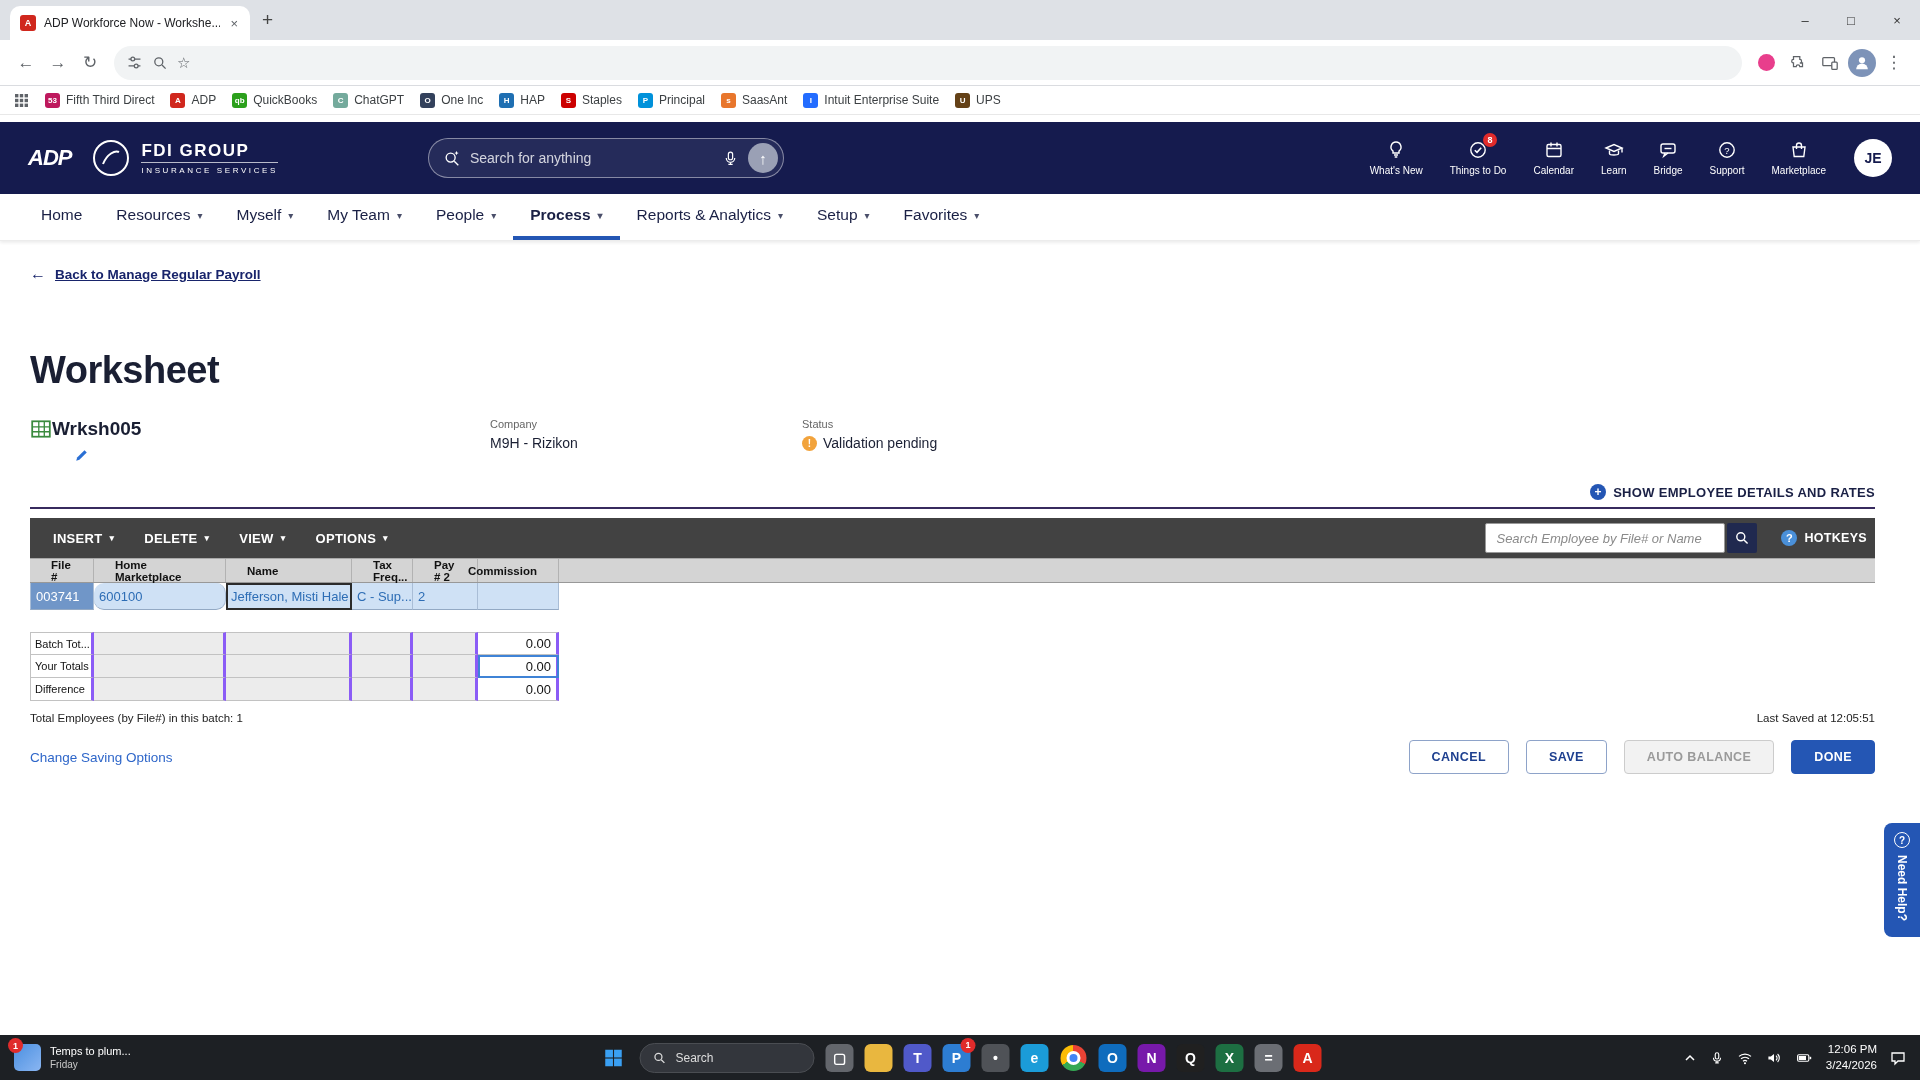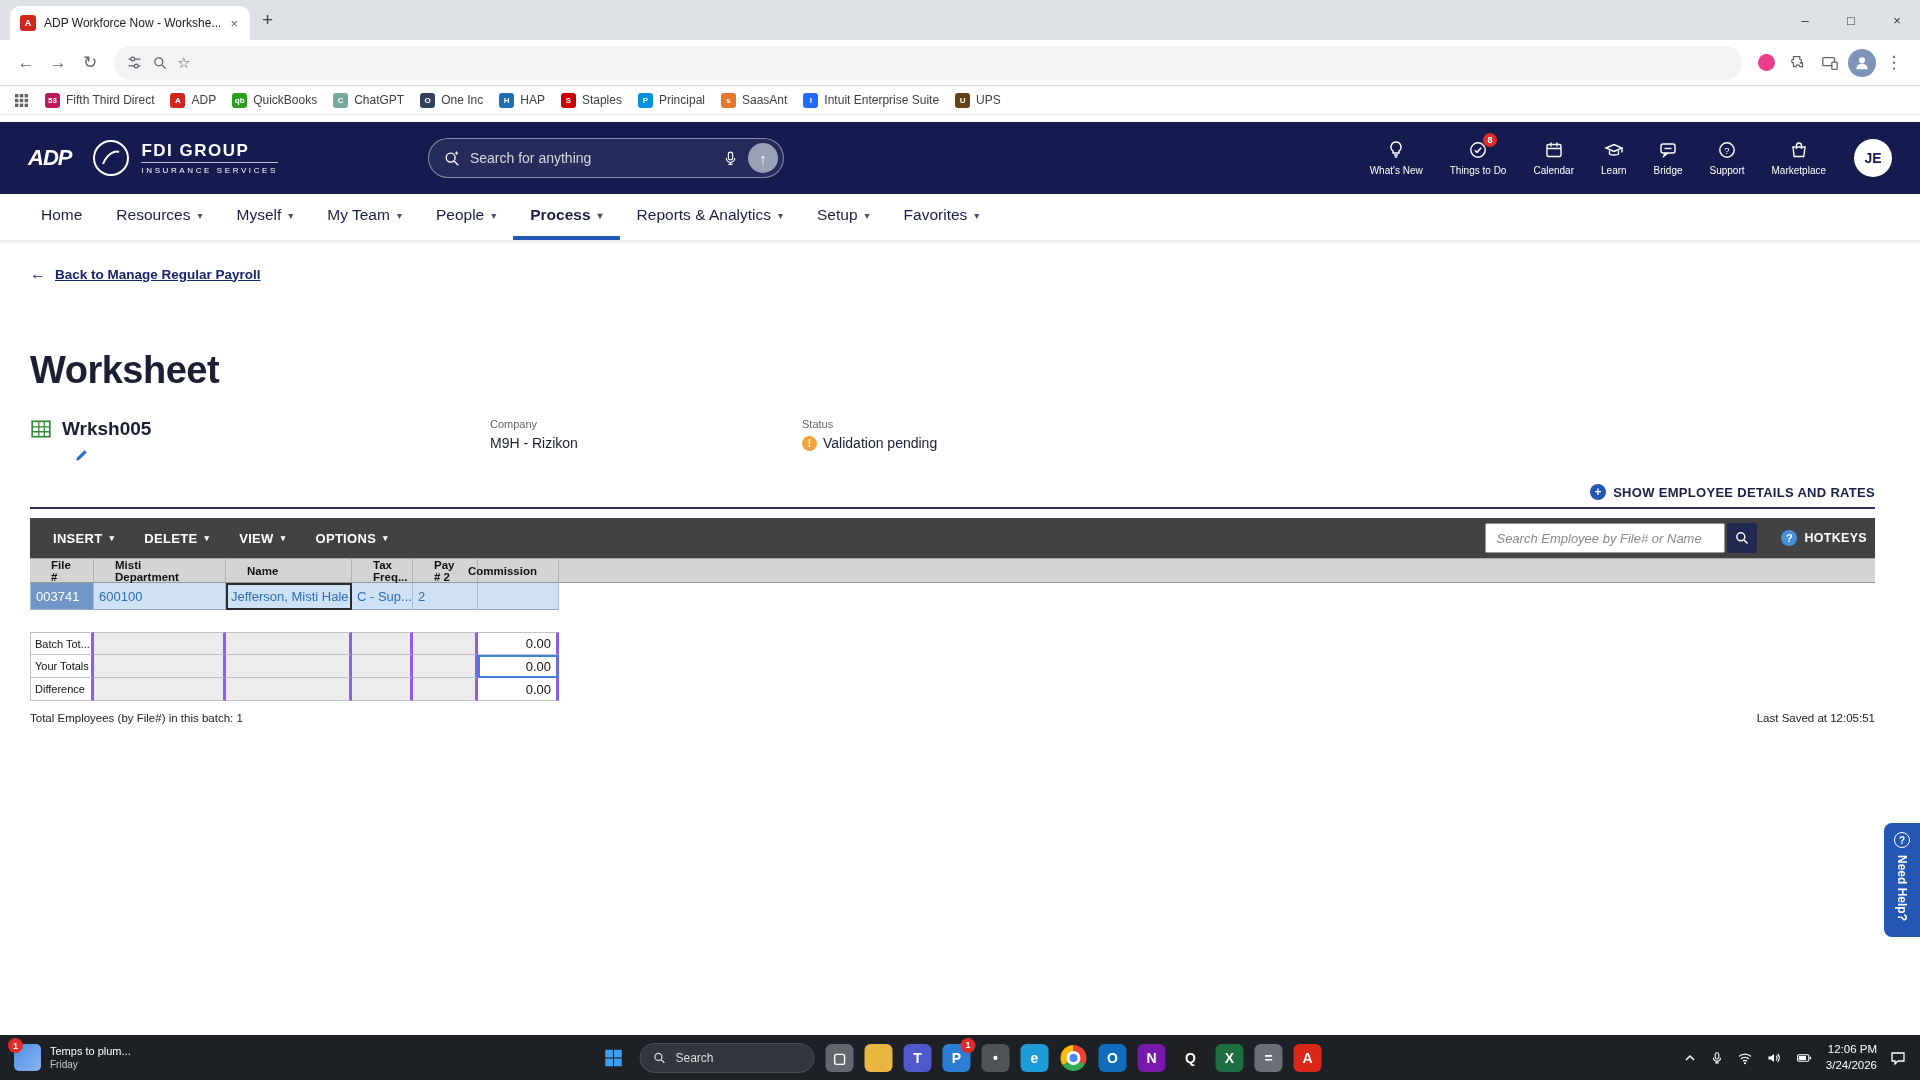--- a/index.html
+++ b/index.html
@@ -52,21 +52,21 @@
 .nav-item{display:flex;align-items:center;gap:7px;padding:0 17px;font-size:15.5px;color:#1a2045;border-bottom:4px solid transparent;cursor:pointer}
 .nav-item.active{border-bottom-color:var(--accent_blue,#2456b4);font-weight:bold}
 .nav-caret{font-size:10px;color:#4a4f6a}
 
 
 .content{padding:24px 45px 0 30px;position:relative}
 .backlink{display:inline-flex;align-items:center;gap:9px;color:#18246b;font-size:13.5px}
 .backlink .txt{text-decoration:underline;font-weight:600}
 .page-title{margin-top:66px;font-size:38px;font-weight:bold;color:#1a1f33;letter-spacing:-.5px}
 .meta{margin-top:26px;position:relative;height:62px}
-.ws-id-row{display:flex;align-items:center;gap:10px}
+.ws-id-row{display:flex;align-items:center;}
 .ws-id{font-size:19px;font-weight:600;color:#1a1f33}
 .pencil{margin:8px 0 0 44px}
 .meta-company{position:absolute;left:460px;top:0}
 .meta-status{position:absolute;left:772px;top:0}
 .meta-label{font-size:11px;color:#666;margin-bottom:5px}
 .meta-value{font-size:14px;color:#1a1f33}
 .status-row{display:flex;align-items:center;gap:6px}
 .warn-ico{width:15px;height:15px;border-radius:50%;background:var(--status_orange,#f2a33c);color:#fff;font-size:10px;font-weight:bold;display:flex;align-items:center;justify-content:center}
 .showdetails-row{text-align:right;margin-top:2px}
 .showdetails{display:inline-flex;align-items:center;gap:7px;font-size:13px;font-weight:bold;color:#1a2045;letter-spacing:.3px}
@@ -476,31 +476,31 @@
     </div>
     <span class="hotkeys">
       <span class="hotkeys-ico">?</span>
       <span>HOTKEYS</span>
     </span>
   </div>
 
   <div>
     <div class="t-head">
         <div class="th" style="width: 64px;">File #</div>
-        <div class="th" style="width: 132px;">Misti Department</div>
+        <div class="th" style="width: 132px;">Home Marketplace</div>
         <div class="th" style="width: 126px;">Name</div>
         <div class="th" style="width: 61px;">Tax Freq...</div>
         <div class="th" style="width: 65px;">Pay # 2</div>
         <div class="th right" style="width: 81px;">Commission</div>
         <div class="th-fill"></div>
       </div>
     <div>
         <div class="t-row selected">
           <div class="td key" style="width: 64px;">003741</div>
-          <div class="td" style="width: 132px;">600100</div>
+          <div class="td" style="width: 132px; border-radius: 10px;">600100</div>
           <div class="td focused" style="width: 126px;">Jefferson, Misti Hale</div>
           <div class="td" style="width: 61px;">C - Sup...</div>
           <div class="td" style="width: 65px;">2</div>
           <div class="td right" style="width: 81px;"></div>
         </div>
       </div>
     <div class="totals"><div class="tot-row first">
           <div class="tot-label" style="width: 64px;">Batch Tot...</div>
           <div class="tot-cell" style="width: 132px;"></div>
           <div class="tot-cell" style="width: 126px;"></div>
@@ -522,20 +522,29 @@
           <div class="tot-cell" style="width: 65px;"></div>
           <div class="tot-value" style="width: 81px;">0.00</div>
         </div></div>
   </div>
 
   <div class="gridfoot">
     <span>Total Employees (by File#) in this batch: 1</span>
     <span>Last Saved at 12:05:51</span>
   </div>
 
+  <div class="actions">
+    <span class="changesaving">Change Saving Options</span>
+    <div class="btns">
+      <span class="btn outline">CANCEL</span>
+      <span class="btn outline">SAVE</span>
+      <span class="btn disabled">AUTO BALANCE</span>
+      <span class="btn primary">DONE</span>
+    </div>
+  </div>
 </div>
 
 <div class="needhelp">
   <span class="nh-ico">?</span>
   <span class="nh-text">Need Help?</span>
 </div>
 
 <div class="taskbar">
   <div class="tb-widget">
     <span class="tb-widget-ico">

